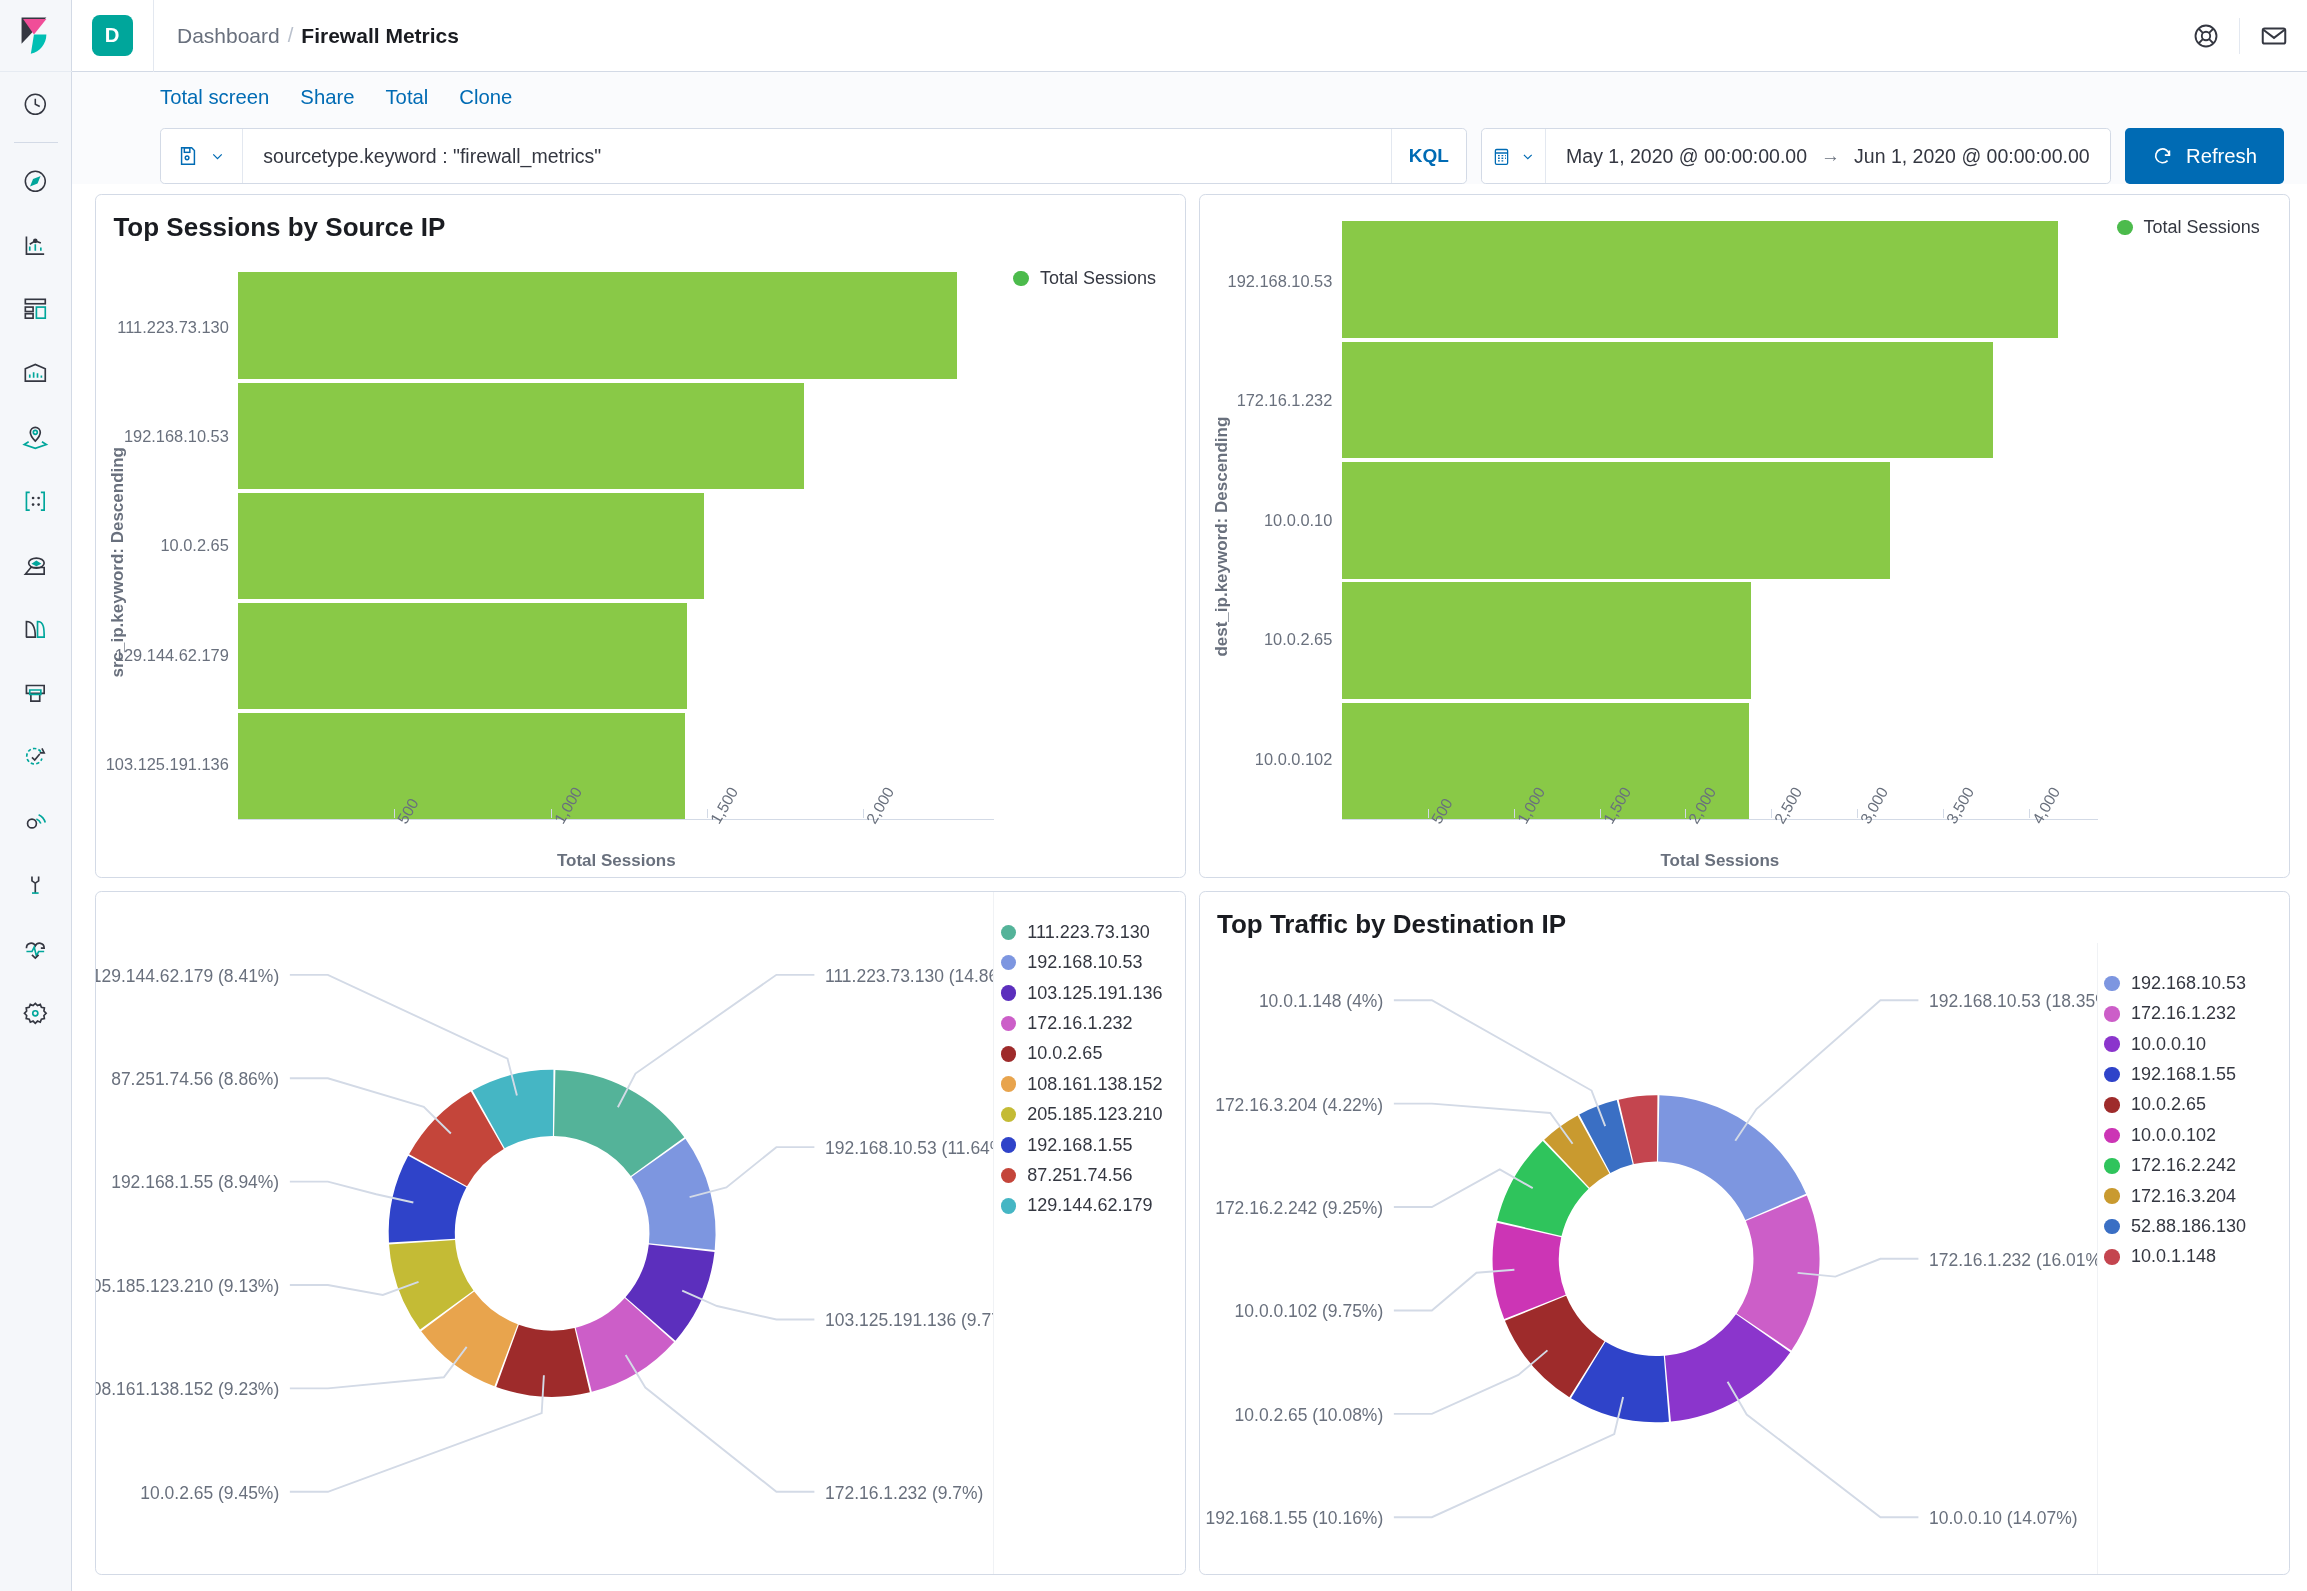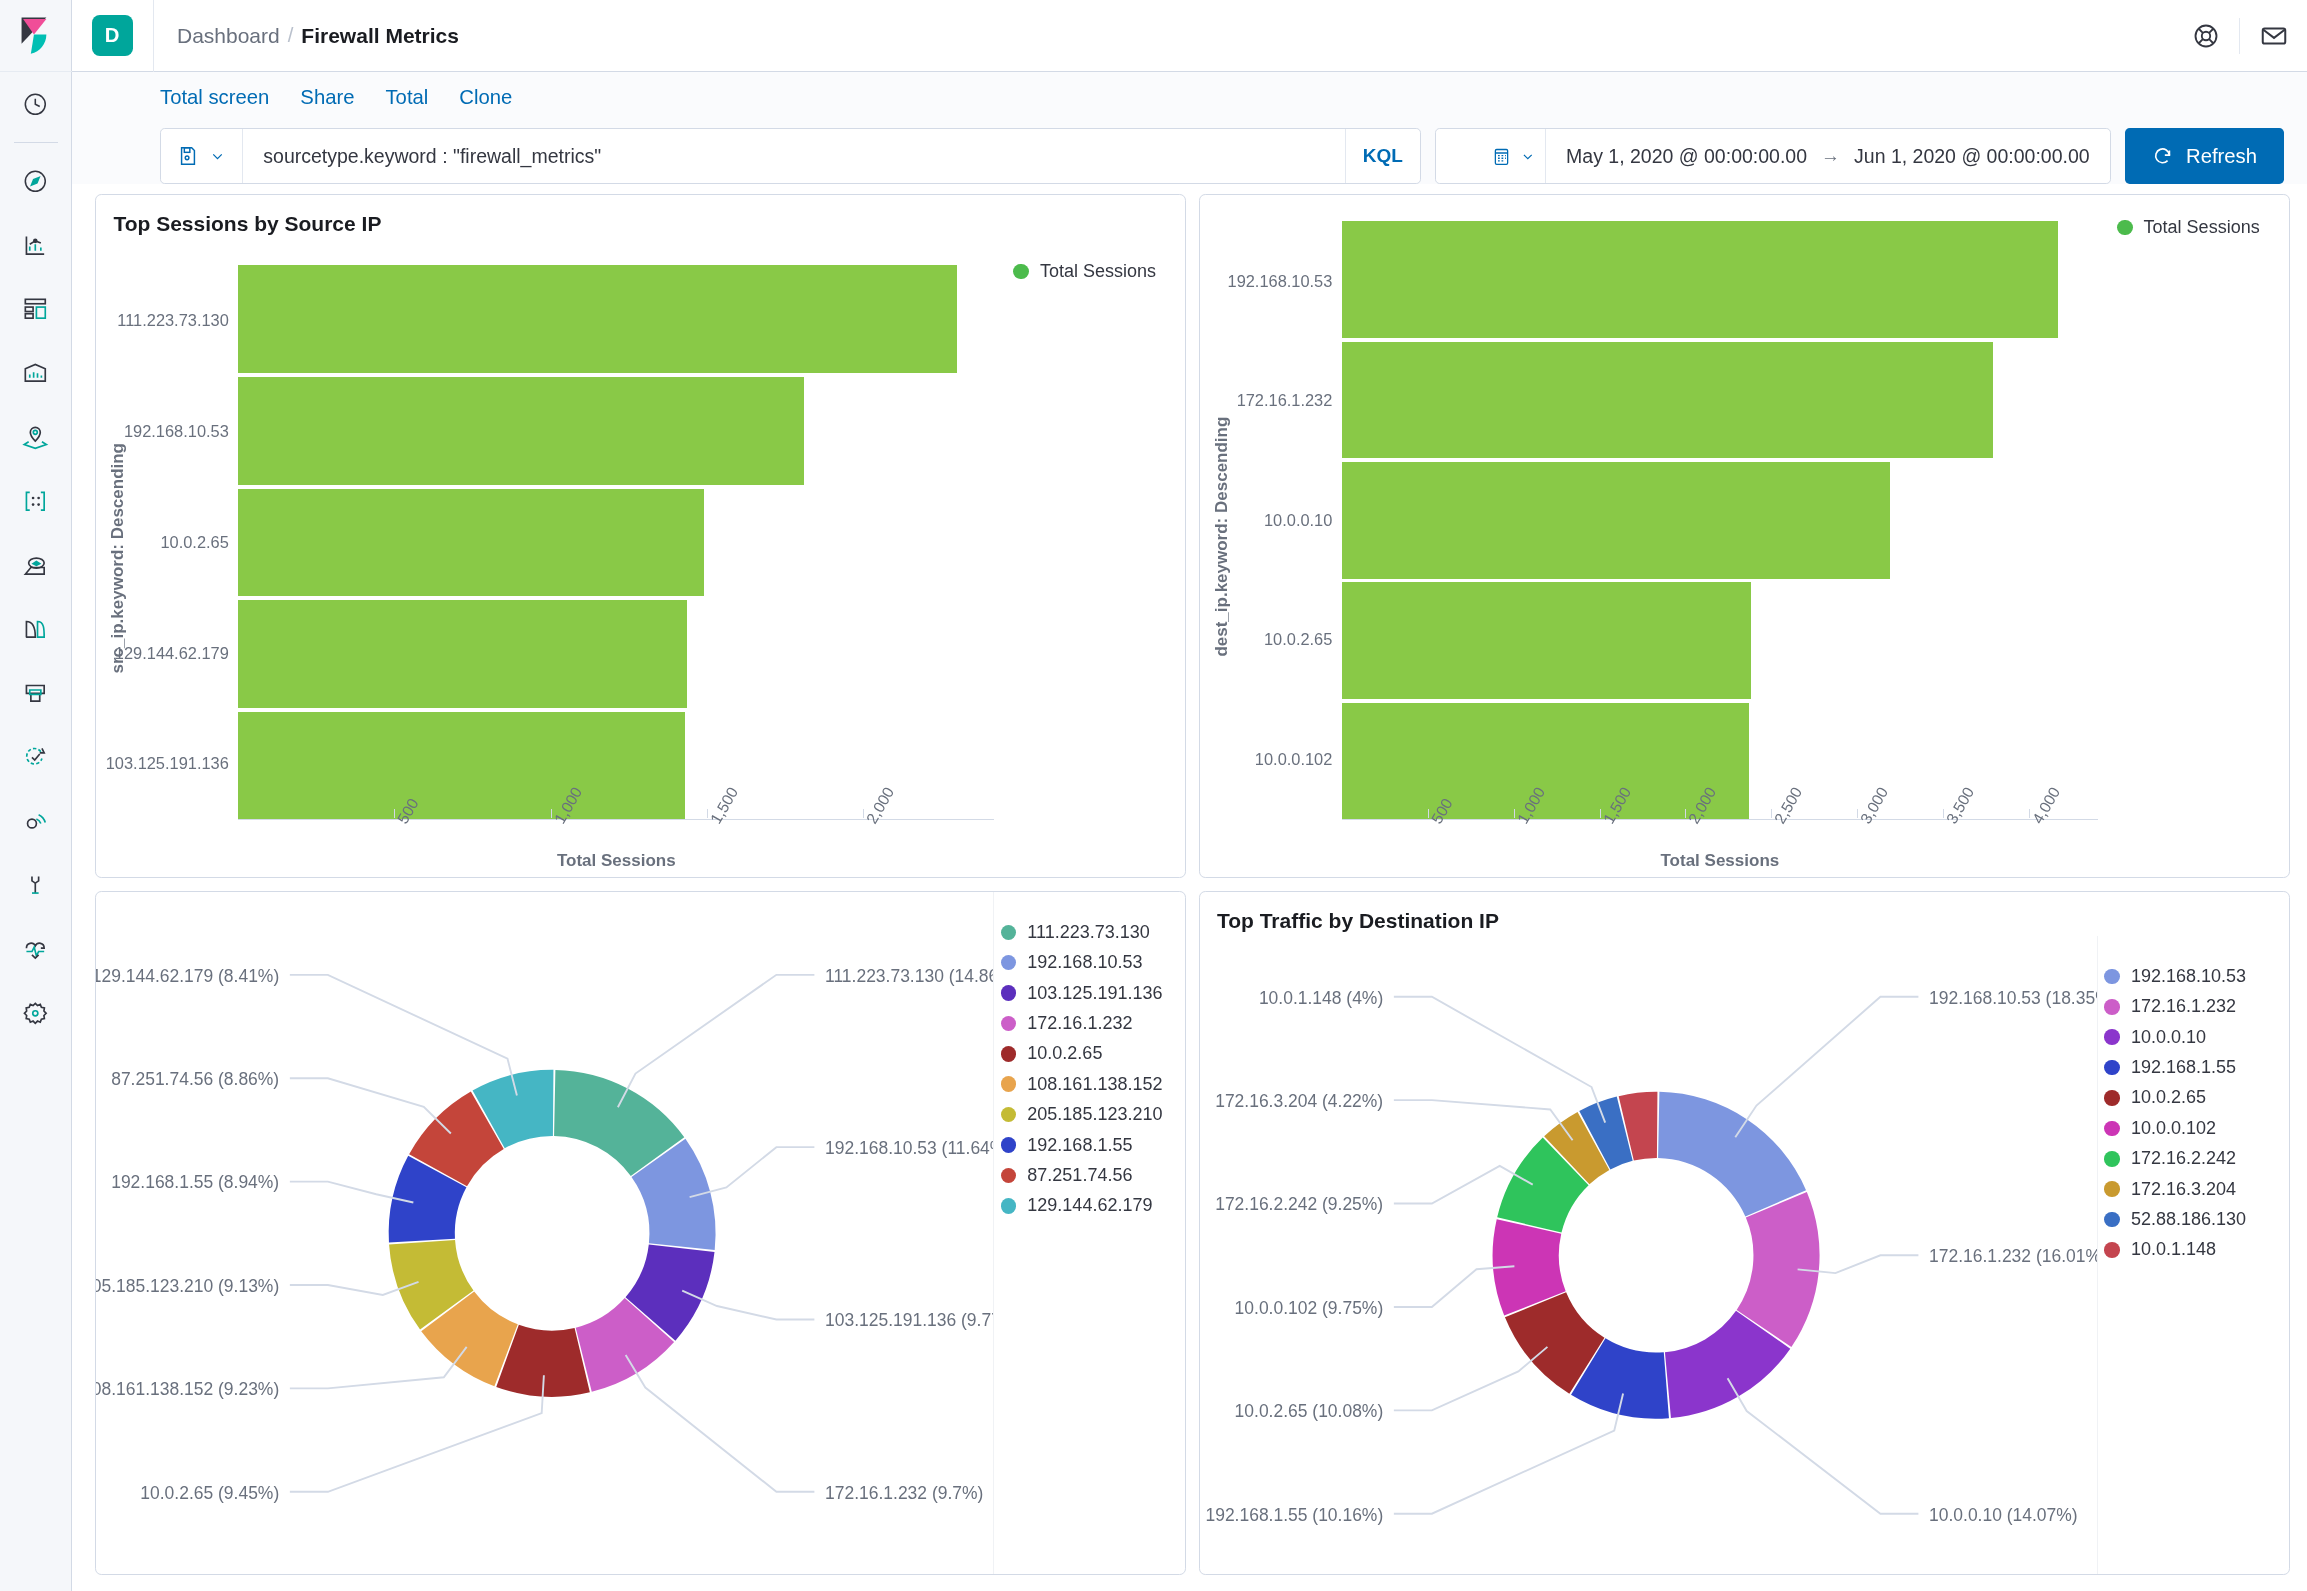--- a/index.html
+++ b/index.html
@@ -75,21 +75,21 @@
     flex: 1; display: flex; align-items: center; padding-left: 20.3px;
     font-size: 19.5px; color: #343741; cursor: text;
   }
   .q-kql {
     width: 75px; display: flex; align-items: center; justify-content: center;
     color: #006bb4; font-size: 19px; font-weight: 700;
     border-left: 0.8px solid #e3e8f0; cursor: pointer;
   }
   .dp-group {
     display: flex; align-items: stretch; height: 56px; margin-left: 14px;
-    background: #fff; border: 0.8px solid #d3dae6; border-radius: 4.7px; overflow: hidden; padding-left: 46px;
+    background: #fff; border: 0.8px solid #d3dae6; border-radius: 4.7px; overflow: hidden;
   }
   .dp-cal {
     width: 64px; display: flex; align-items: center; justify-content: center;
     gap: 7.8px; border-right: 0.8px solid #e3e8f0; cursor: pointer;
   }
   .dp-range {
     display: flex; align-items: center; gap: 14px; padding: 0 20.3px;
     font-size: 19.5px; color: #343741; cursor: pointer;
   }
   .dp-arrow { color: #69707d; font-size: 19px; }
@@ -112,21 +112,21 @@
   .grid {
     flex: 1; background: #fff; padding: 9.4px 17px 15.6px 23.4px;
     display: grid; grid-template-columns: 1fr 1fr;
     grid-template-rows: 1fr 1fr; gap: 12.5px;
   }
   .panel {
     background: #fff; border: 0.8px solid #d3dae6; border-radius: 6.3px;
     display: flex; flex-direction: column; overflow: hidden;
   }
   .panel-title {
-    font-size: 21px; font-weight: 700; color: #1a1c21;
+    font-size: 26px; font-weight: 700; color: #1a1c21;
     padding: 17px 0 3.1px 17px;
   }
   .panel-body { flex: 1; position: relative; }
 
   
   .bc { position: absolute; inset: 0; display: flex; }
   .bc-ylabel {
     writing-mode: vertical-rl; transform: rotate(180deg);
     font-size: 17px; font-weight: 700; color: #69707d;
     display: flex; align-items: center; justify-content: center;

